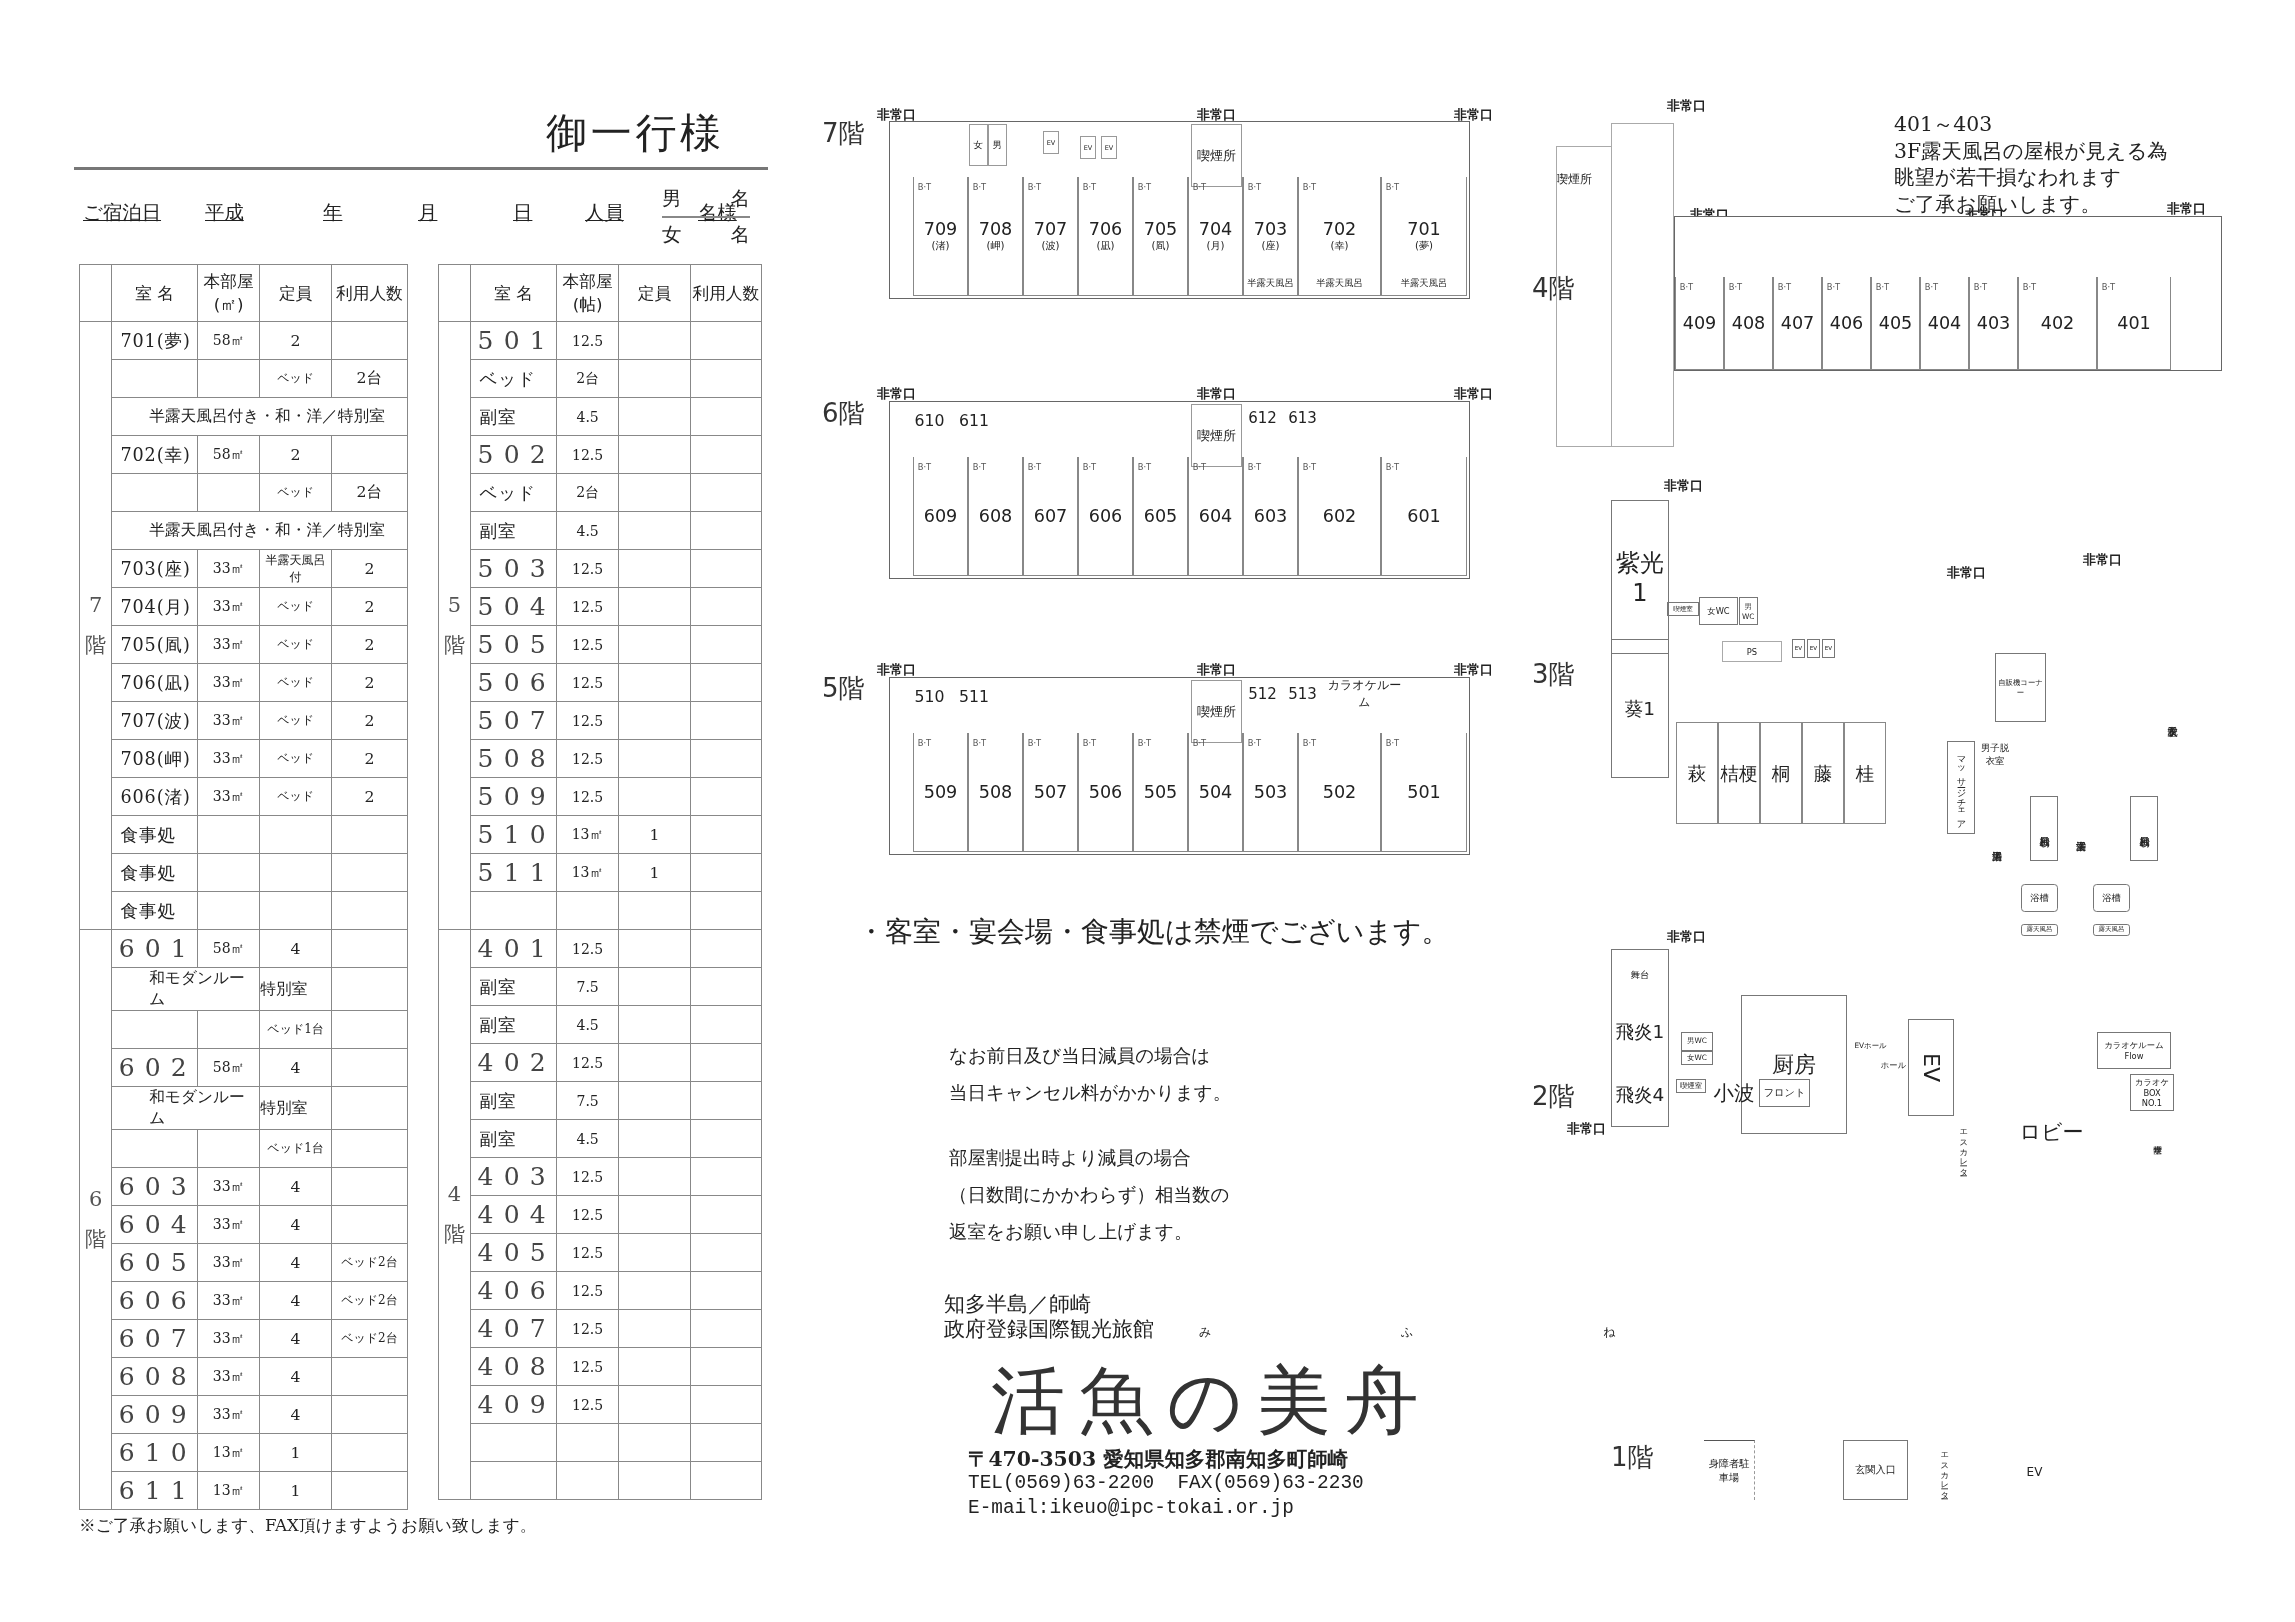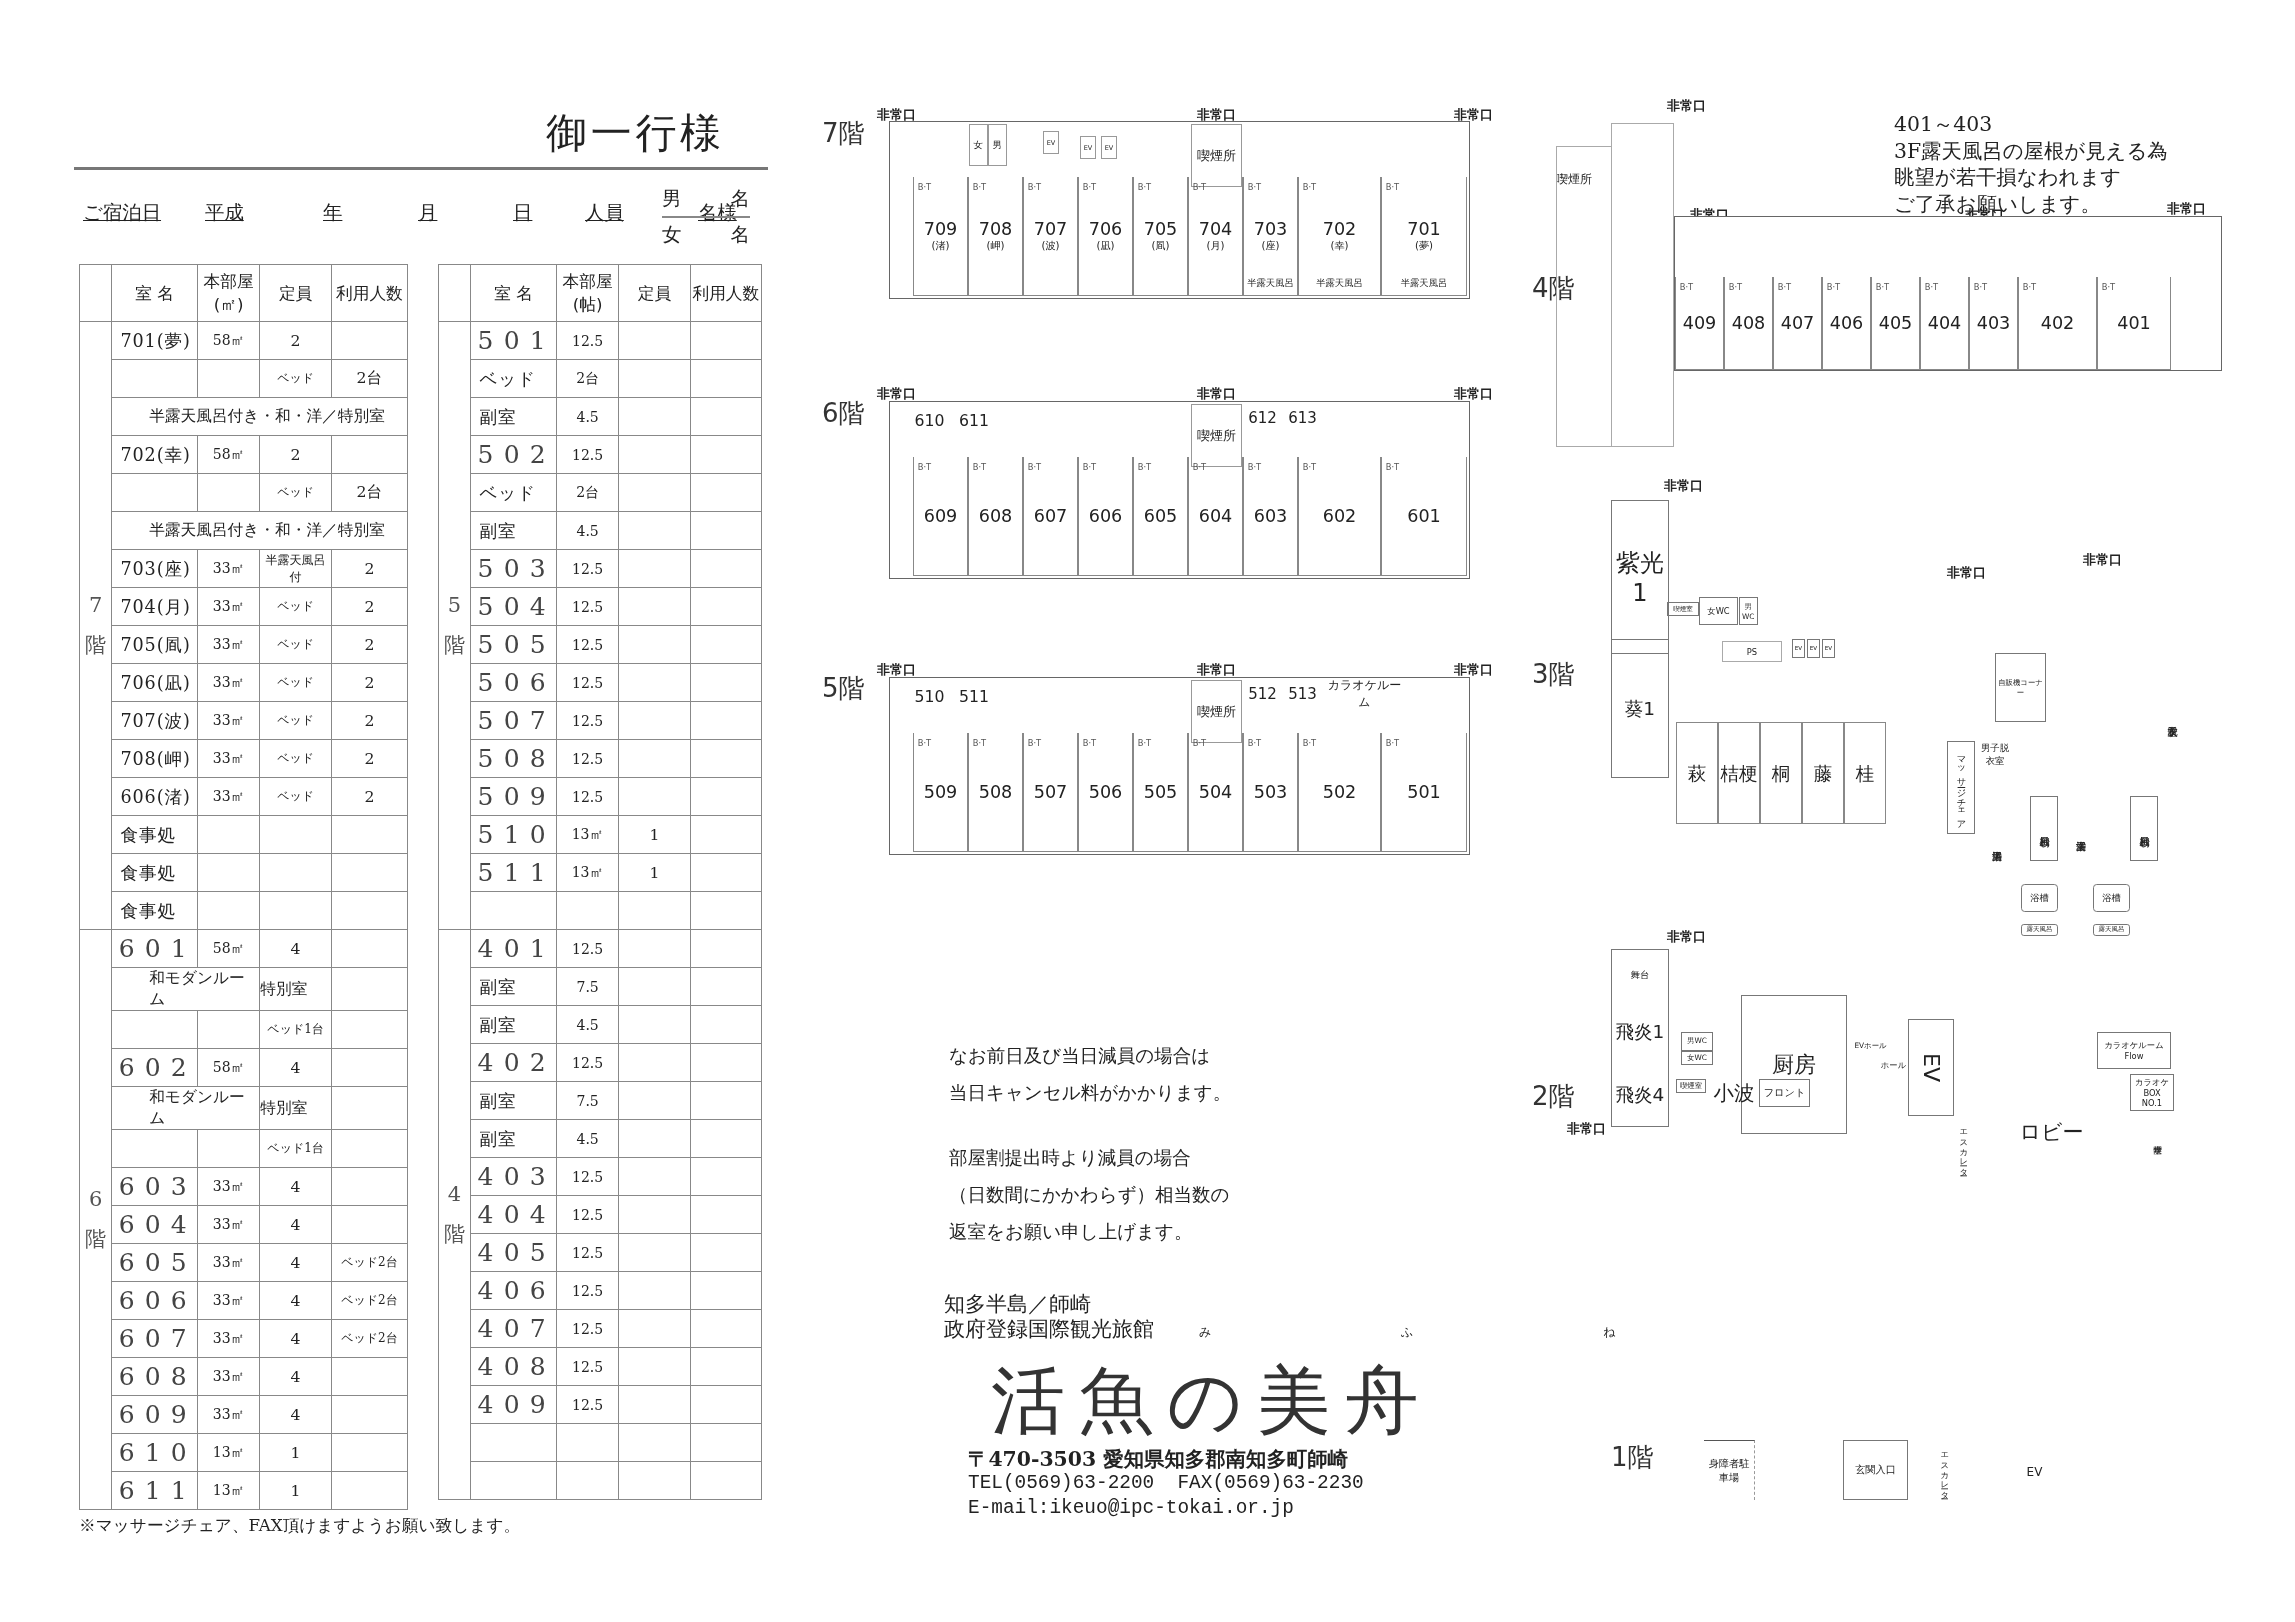--- a/index.html
+++ b/index.html
@@ -479,21 +479,21 @@
       </tr>
       <tr>
         <td class="rn"></td>
         <td class="sz"></td>
         <td class=""></td>
         <td class=""></td>
       </tr>
     </tbody>
 </table>
 
-<div class="abs footnote">※マッサージチェア、FAX頂けますようお願い致します。</div>
+<div class="abs footnote">※ご了承お願いします、FAX頂けますようお願い致します。</div>
 
 <div class="flabel" style="left:822px;top:116px">7階</div>
 <div class="exit" style="left:877px;top:106px">非常口</div>
 <div class="exit" style="left:1197px;top:106px">非常口</div>
 <div class="exit" style="left:1454px;top:106px">非常口</div>
 <div class="plan" style="left:889px;top:121px;width:579px;height:176px;">
   <div class="corr" style="left:301px;top:2.3px;width:51px;height:63px;font-size:13px">喫煙所</div>
   <div class="corr" style="left:79px;top:2.3px;width:18.5px;height:42px;font-size:9.3px">女</div>
   <div class="corr" style="left:98px;top:2.3px;width:18.5px;height:42px;font-size:9.3px">男</div>
   <div class="corr" style="left:153px;top:9.3px;width:16px;height:23px;font-size:6.5px">EV</div>
@@ -646,20 +646,21 @@
         <span class="bt">B·T</span>
       </div>
       <div class="room" style="width: 86px;">
         <span>501</span>
         <span class="bt">B·T</span>
       </div>
     </div>
 </div>
 
 <div class="abs bullets">
+  <div>・客室・宴会場・食事処は禁煙でございます。</div>
 </div>
 <div class="abs policy">
   <p>
     <span>なお前日及び当日減員の場合は</span><br>
     <span>当日キャンセル料がかかります。</span>
   </p>
   <p>
     <span>部屋割提出時より減員の場合</span><br>
     <span>（日数間にかかわらず）相当数の</span><br>
     <span>返室をお願い申し上げます。</span>

